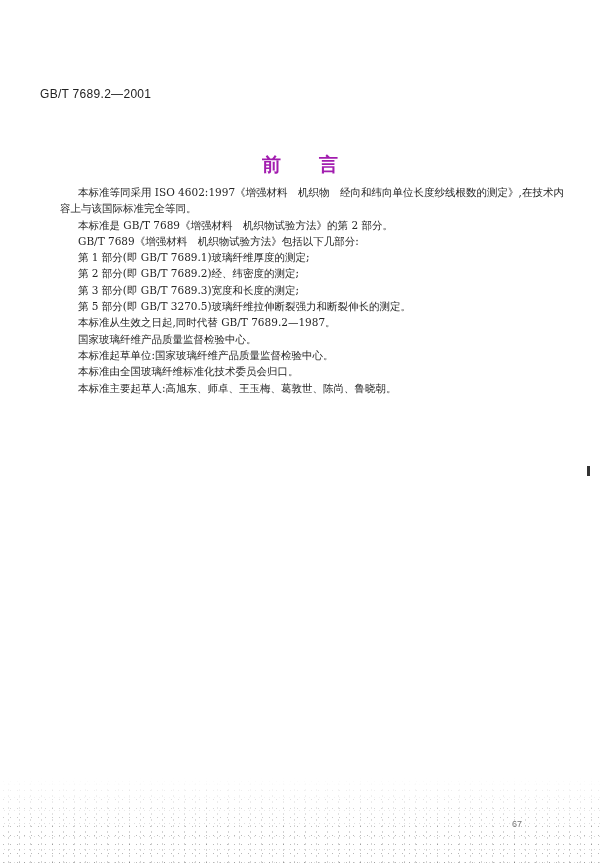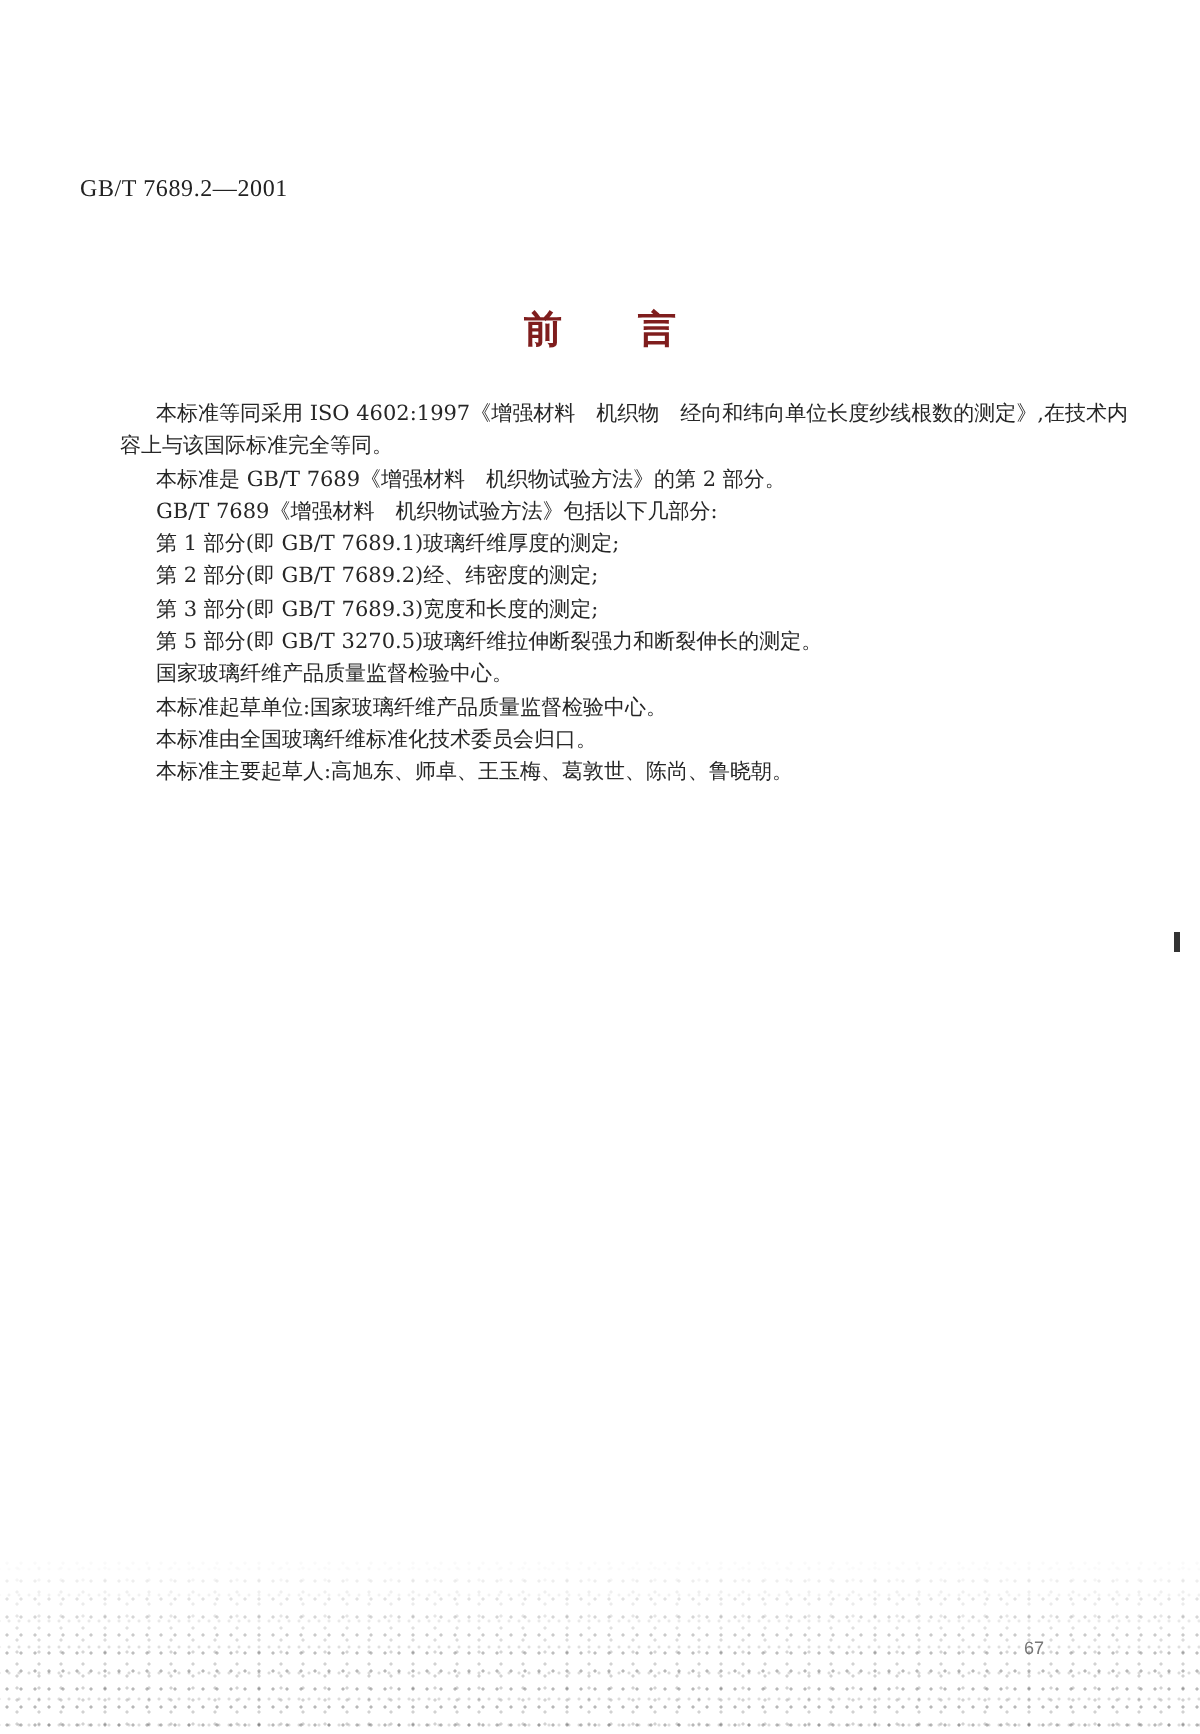--- a/index.html
+++ b/index.html
@@ -2,30 +2,30 @@
 <html><head>
   <meta charset="utf-8">
   <style>
     html, body { margin: 0; padding: 0; }
     body {
       width: 600px; height: 867px; background: #ffffff; position: relative; overflow: hidden;
       font-family: "DejaVu Serif", "Liberation Serif", serif; color: #1e1e1e;
     }
     .header-code {
       position: absolute; left: 40px; top: 87px;
-      font-family: Liberation Serif, serif;
+      font-family: Liberation Sans, sans-serif;
       font-size: 12px; letter-spacing: 0.3px; color: #222;
     }
     .page-title {
       position: absolute; left: 0; top: 152px; width: 600px; text-align: center;
-      font-size: 19px; font-weight: bold; letter-spacing: 38px; color: #7f1d1d;
+      font-size: 19px; font-weight: bold; letter-spacing: 38px; color: #a21caf;
       text-indent: 38px;
     }
     .body {
-      position: absolute; left: 60px; top: 199px; width: 510px;
+      position: absolute; left: 60px; top: 184px; width: 510px;
       font-size: 10.5px; line-height: 16.3px; color: #262626;
     }
     .para { margin: 0; text-indent: 18px; white-space: normal; }
     .part { margin: 0; text-indent: 18px; }
     .page-number {
       position: absolute; left: 512px; top: 819px;
       font-family: Liberation Sans, sans-serif; font-size: 9px; color: #777;
     }
     .speckle {
       position: absolute; left: 0; bottom: 0; width: 600px; height: 90px;
@@ -55,20 +55,21 @@
   <p class="para">本标准是 GB/T 7689《增强材料　机织物试验方法》的第 2 部分。</p>
   <p class="para">GB/T 7689《增强材料　机织物试验方法》包括以下几部分:</p>
 
   <div>
     <p class="part">第 1 部分(即 GB/T 7689.1)玻璃纤维厚度的测定;</p>
     <p class="part">第 2 部分(即 GB/T 7689.2)经、纬密度的测定;</p>
     <p class="part">第 3 部分(即 GB/T 7689.3)宽度和长度的测定;</p>
     <p class="part">第 5 部分(即 GB/T 3270.5)玻璃纤维拉伸断裂强力和断裂伸长的测定。</p>
   </div>
 
+  <p class="para">本标准从生效之日起,同时代替 GB/T 7689.2—1987。</p>
   <p class="para">国家玻璃纤维产品质量监督检验中心。</p>
   <p class="para">本标准起草单位:国家玻璃纤维产品质量监督检验中心。</p>
   <p class="para">本标准由全国玻璃纤维标准化技术委员会归口。</p>
   <p class="para">本标准主要起草人:高旭东、师卓、王玉梅、葛敦世、陈尚、鲁晓朝。</p>
 </div>
 
 <div class="edge-mark"></div>
 <div class="speckle"></div>
 <div class="page-number">67</div>
 

